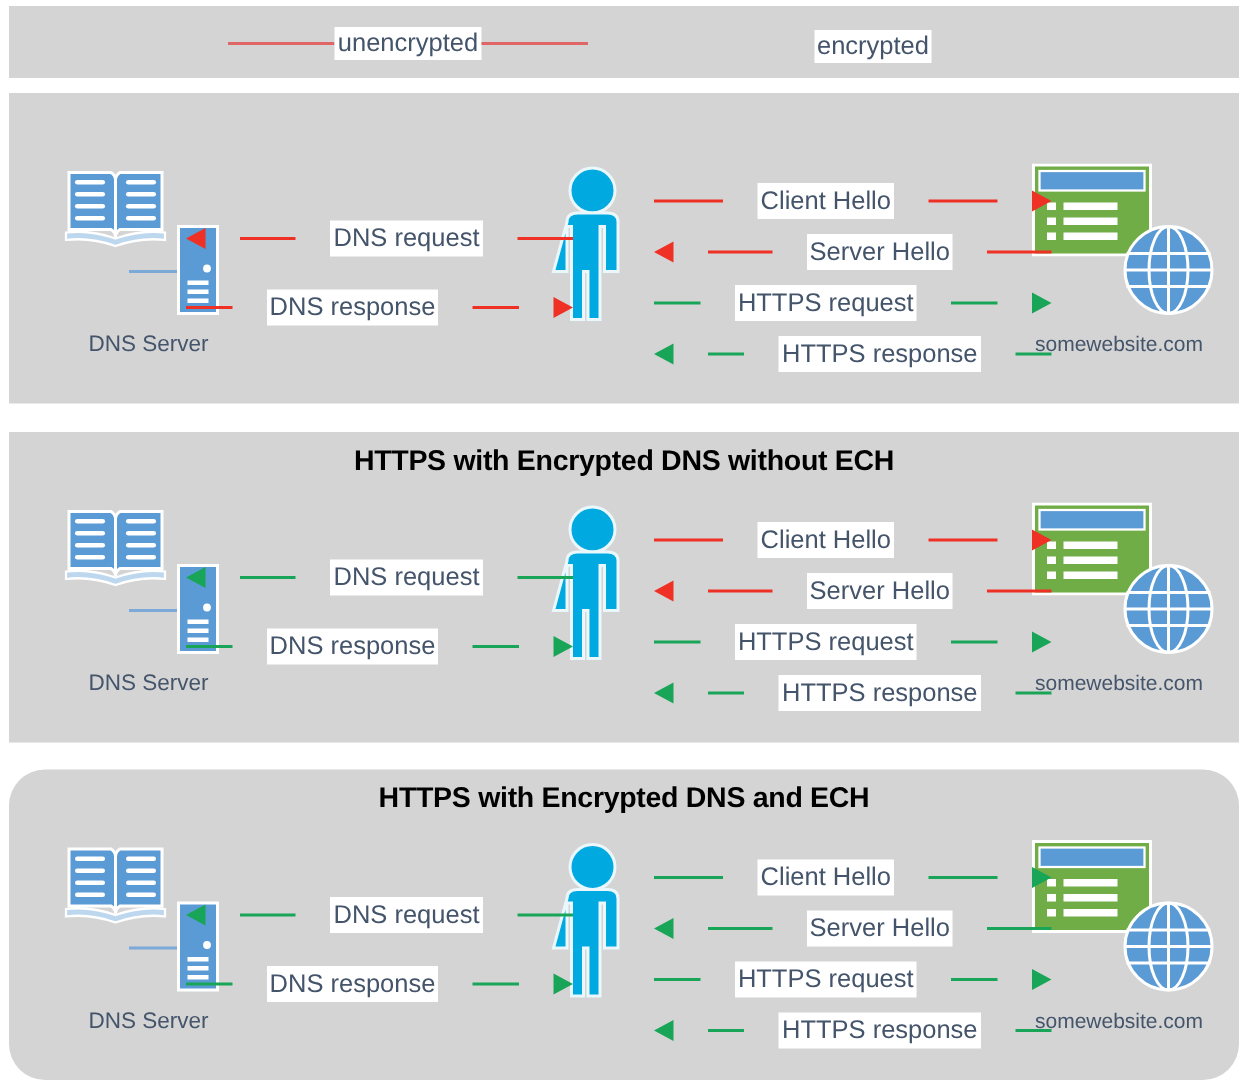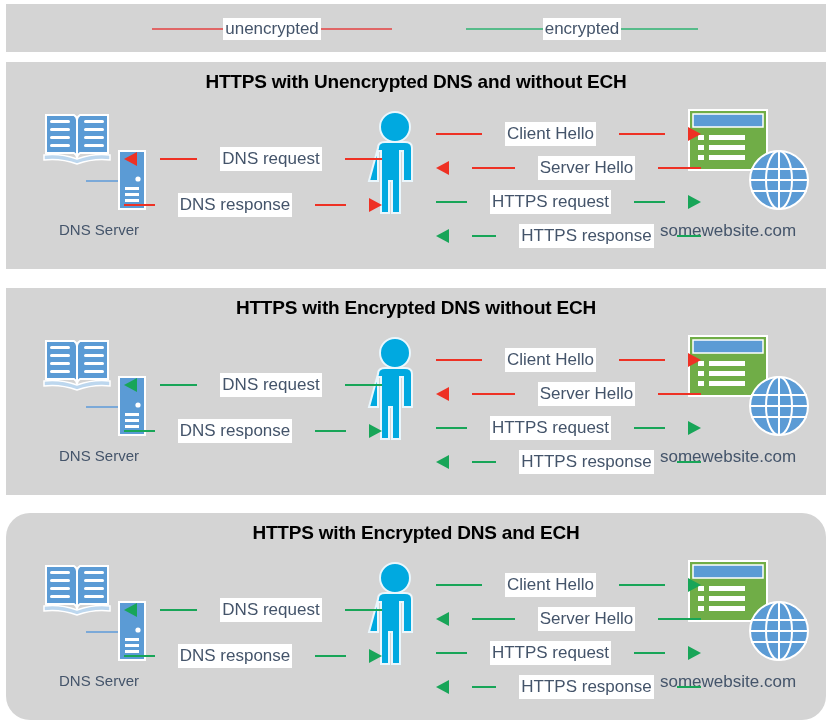--- a/index.html
+++ b/index.html
@@ -69,21 +69,21 @@
     white-space:nowrap;
   }
   
   .person{position:absolute;left:354px;top:48px;}
   
   .site-group{position:absolute;left:660px;top:45px;width:160px;height:150px;}
   .site-window{position:absolute;left:22px;top:2px;}
   .site-globe{position:absolute;left:82px;top:42px;}
   .site-caption{
     position:absolute;left:-6px;top:114px;width:172px;
-    font-size:17px;color:#44546a;white-space:nowrap;
+    text-align:center;font-size:14px;color:#44546a;white-space:nowrap;
   }
   
   .flow{
     position:absolute;
     height:24px;
     display:flex;
     align-items:center;
     gap:23px;
   }
   .flow .seg{
@@ -126,29 +126,28 @@
 </style>
 </head>
 <body>
 
 <div class="panel" id="legend">
   <div class="legend-item legend-red" style="left:146px;width:240px;">
     <div class="legend-line"></div>
     <div class="legend-label">unencrypted</div>
     <div class="legend-line"></div>
   </div>
-  <div class="legend-item legend-green" style="left:460px;width:232px;">
+  <div class="legend-item legend-green" style="left:460px;width:232px;flex-direction:column;">
     <div class="legend-line"></div>
     <div class="legend-label">encrypted</div>
     <div class="legend-line"></div>
   </div>
 </div>
 
 <div class="panel diagram" id="panel1">
-  <div class="panel-title">HTTPS with Unencrypted DNS and without ECH</div>
 
   <div class="dns-group">
     <svg class="book" width="70" height="58" viewBox="0 0 70 58">
       <path d="M4 6 h28 q3 2 3 5 v38 q0 -3 -3 -5 h-28 z" fill="#5b9bd5" stroke="#ffffff" stroke-width="2"></path>
       <path d="M66 6 h-28 q-3 2 -3 5 v38 q0 -3 3 -5 h28 z" fill="#5b9bd5" stroke="#ffffff" stroke-width="2"></path>
       <path d="M2 46 q16 -2 33 4 q17 -6 33 -4 v5 q-16 -2 -33 4 q-17 -6 -33 -4 z" fill="#bdd7ee" stroke="#ffffff" stroke-width="1.5"></path>
       <g fill="#ffffff">
         <rect x="8" y="11" width="20" height="3" rx="1.5"></rect>
           <rect x="8" y="19" width="20" height="3" rx="1.5"></rect>
         <rect x="8" y="27" width="20" height="3" rx="1.5"></rect>

